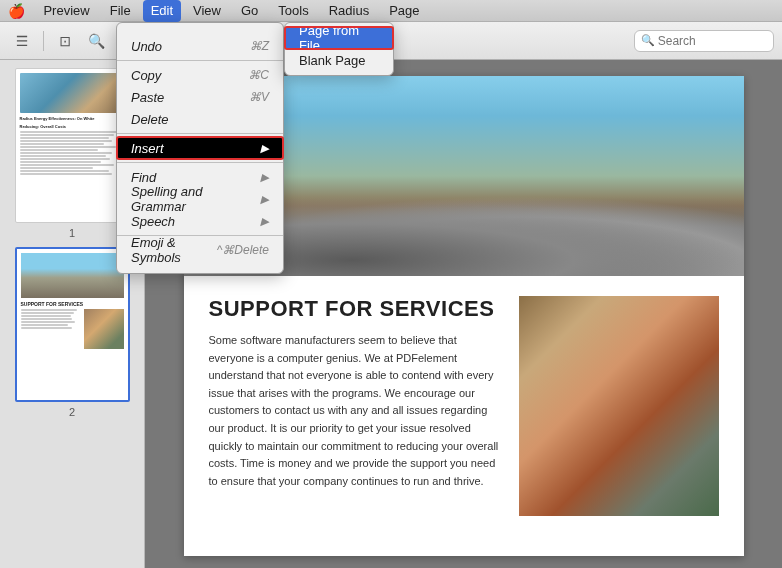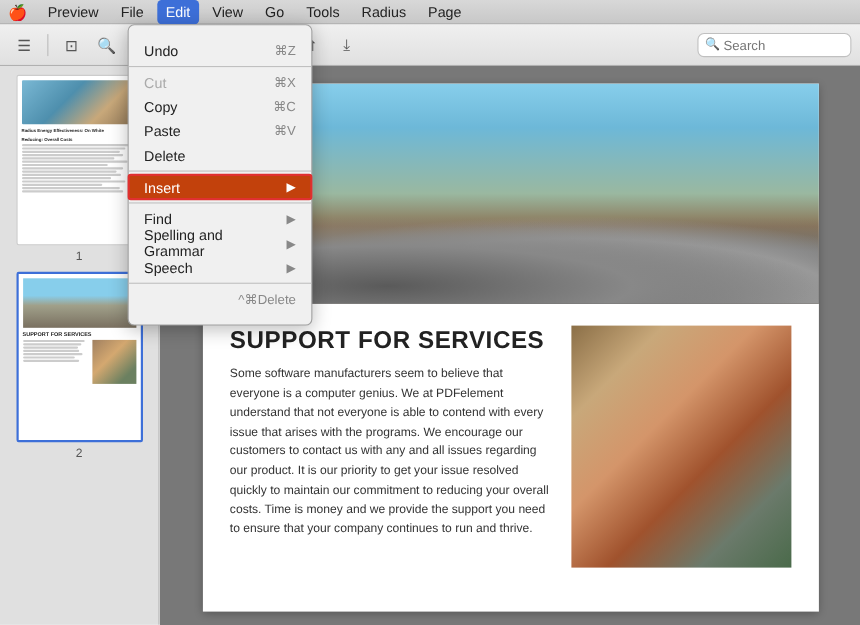--- a/index.html
+++ b/index.html
@@ -292,38 +292,39 @@
       position: absolute;
       top: 22px;
       left: 116px;
       width: 168px;
       background: #f0f0f0;
       border: 1px solid #a0a0a0;
       border-radius: 6px;
       box-shadow: 0 4px 16px rgba(0,0,0,0.25);
       padding: 12px 0;
       z-index: 300;
+      font-style: italic;
     }
     .menu-item {
       display: flex;
       align-items: center;
       justify-content: space-between;
       padding: 2px 14px 2px 14px;
       height: 22px;
       font-size: 13px;
       color: #222;
       cursor: pointer;
       position: relative;
     }
     .menu-item:hover, .menu-item.highlighted {
       background: #3d6fd8;
       color: white;
     }
     .menu-item.highlighted {
-      background: #c2410c;
+      background: #000000;
       color: white;
     }
     .menu-item.disabled {
       color: #aaa;
       cursor: default;
     }
     .menu-item-shortcut {
       font-size: 12px;
       color: #888;
       margin-left: auto;
@@ -488,24 +489,20 @@
   </div>
 </div>
 
 <div class="dropdown-overlay">
   <div class="edit-menu">
     <div class="menu-item">
       <span>Undo</span>
       <span class="menu-item-shortcut">⌘Z</span>
     </div>
     <div class="menu-divider"></div>
-    <div class="menu-item disabled">
-      <span>Cut</span>
-      <span class="menu-item-shortcut">⌘X</span>
-    </div>
     <div class="menu-item">
       <span>Copy</span>
       <span class="menu-item-shortcut">⌘C</span>
     </div>
     <div class="menu-item">
       <span>Paste</span>
       <span class="menu-item-shortcut">⌘V</span>
     </div>
     <div class="menu-item">
       <span>Delete</span>
@@ -523,17 +520,26 @@
     <div class="menu-item">
       <span>Spelling and Grammar</span>
       <span class="menu-arrow">▶</span>
     </div>
     <div class="menu-item">
       <span>Speech</span>
       <span class="menu-arrow">▶</span>
     </div>
     <div class="menu-divider"></div>
     <div class="menu-item">
+      <span>Emoji &amp; Symbols</span>
       <span class="menu-item-shortcut">^⌘Delete</span>
     </div>
   </div>
 
+  <div class="insert-submenu">
+    <div class="insert-submenu-item highlighted-sub red-border-pagefile">
+      <span>Page from File...</span>
+    </div>
+    <div class="insert-submenu-item">
+      <span>Blank Page</span>
+    </div>
+  </div>
 </div>
 
 </body></html>

